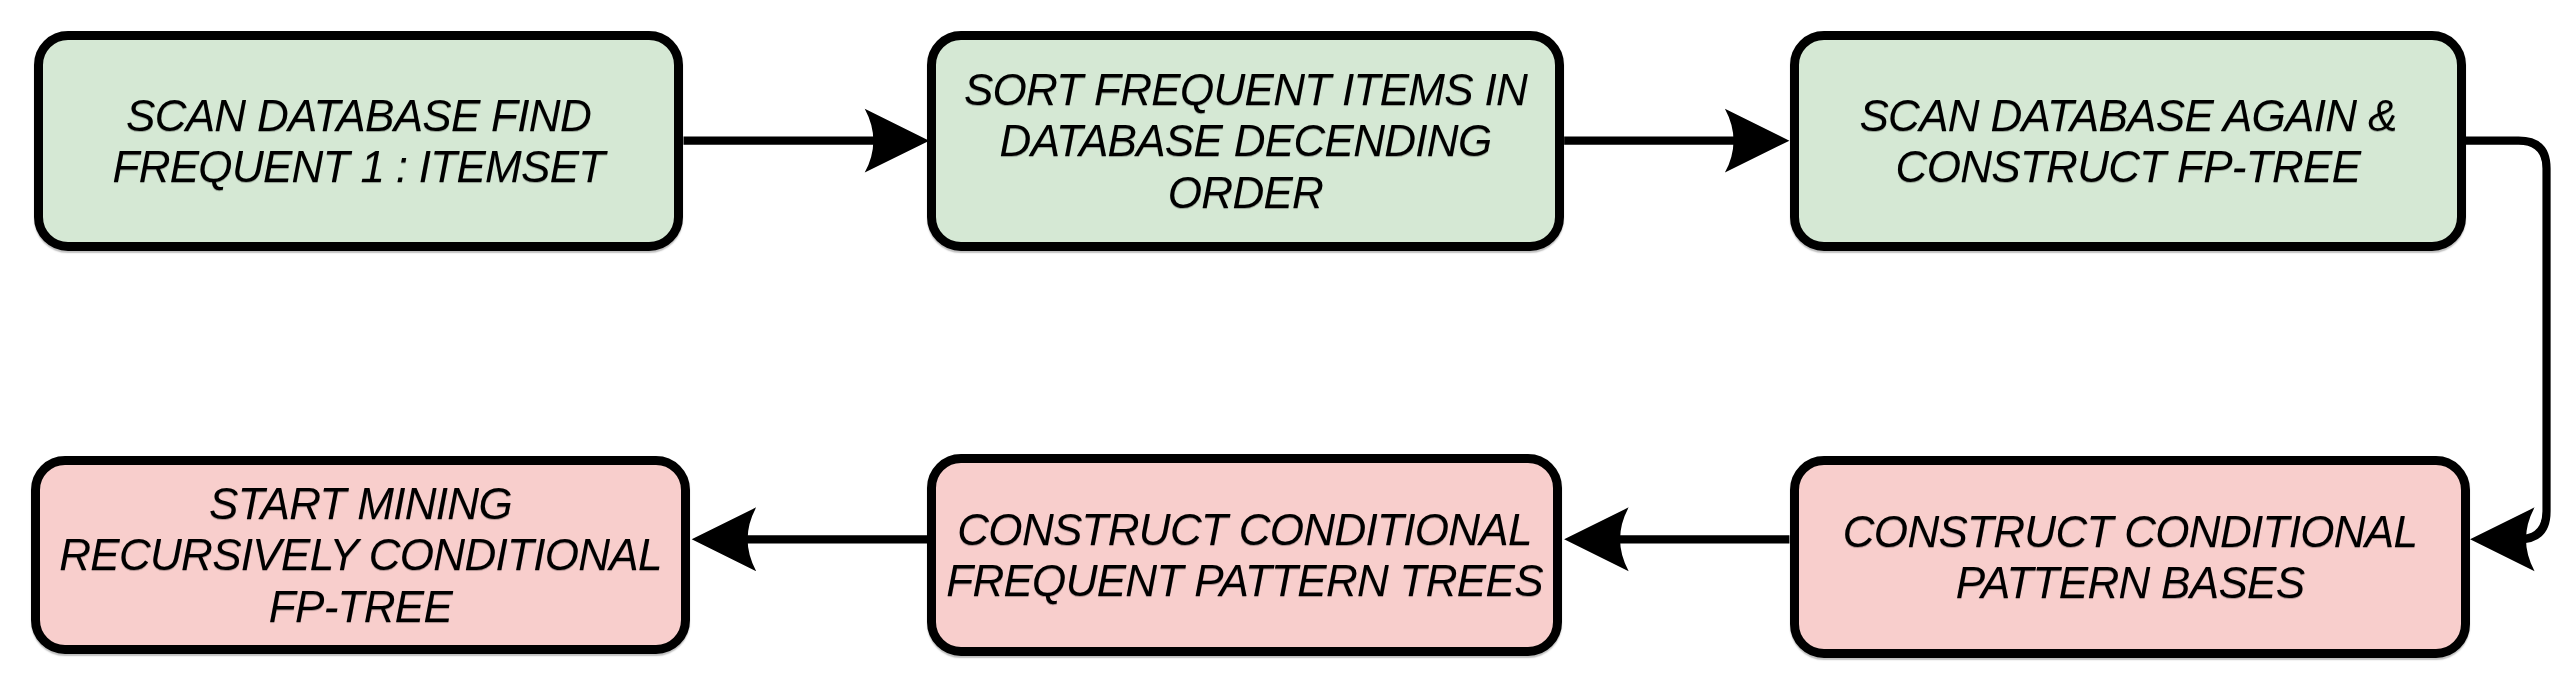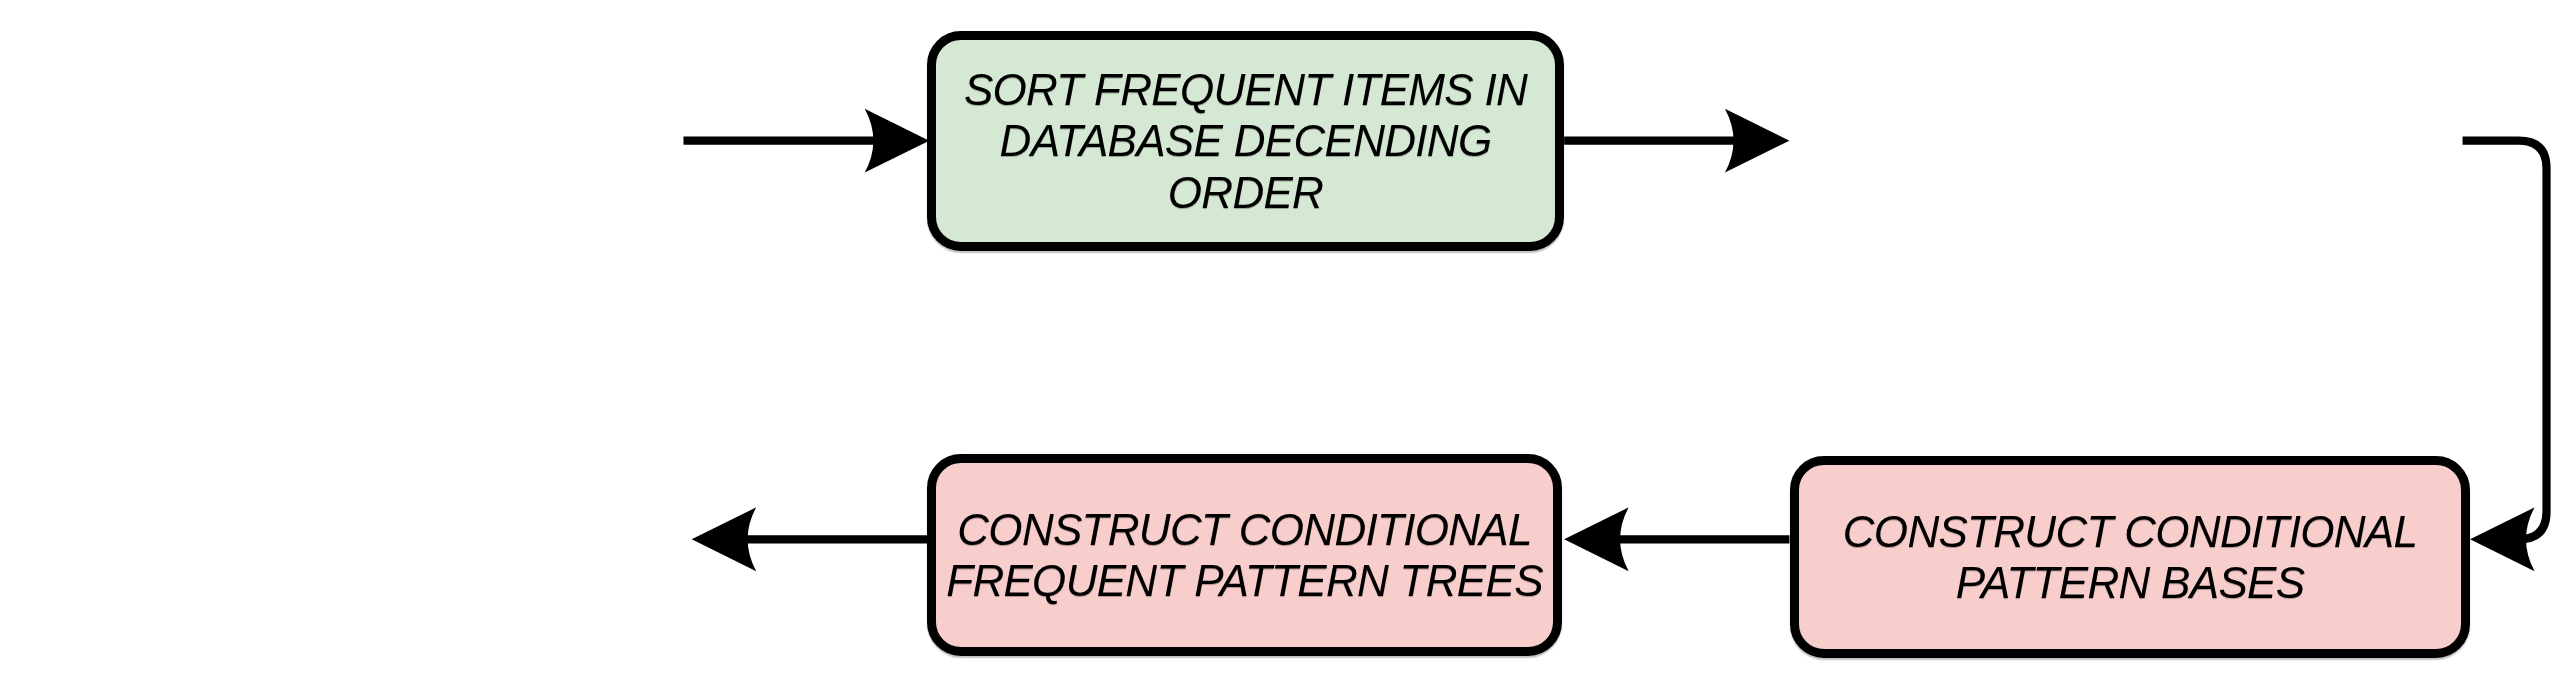--- a/index.html
+++ b/index.html
@@ -71,28 +71,41 @@
       </marker>
     </defs>
 
     <path class="shaft" d="M 1000 206 H 1342" marker-end="url(#arrowhead)"></path>
     <path class="shaft" d="M 2290 206 H 2602" marker-end="url(#arrowhead)"></path>
     <path class="shaft" d="M 3606 206 H 3688 Q 3729 206 3729 247 V 749 Q 3729 790 3688 790 H 3635" marker-end="url(#arrowhead)"></path>
     <path class="shaft" d="M 2620 790 H 2308" marker-end="url(#arrowhead)"></path>
     <path class="shaft" d="M 1357 790 H 1030" marker-end="url(#arrowhead)"></path>
   </svg>
 
+  <div class="node green n1">
+    <div class="label">SCAN DATABASE FIND
+FREQUENT 1 : ITEMSET</div>
+  </div>
 
   <div class="node green n2">
     <div class="label">SORT FREQUENT ITEMS IN
 DATABASE DECENDING
 ORDER</div>
   </div>
 
+  <div class="node green n3">
+    <div class="label">SCAN DATABASE AGAIN &amp;
+CONSTRUCT FP-TREE</div>
+  </div>
 
+  <div class="node pink n4">
+    <div class="label">START MINING
+RECURSIVELY CONDITIONAL
+FP-TREE</div>
+  </div>
 
   <div class="node pink n5">
     <div class="label">CONSTRUCT CONDITIONAL
 FREQUENT PATTERN TREES</div>
   </div>
 
   <div class="node pink n6">
     <div class="label">CONSTRUCT CONDITIONAL
 PATTERN BASES</div>
   </div>

